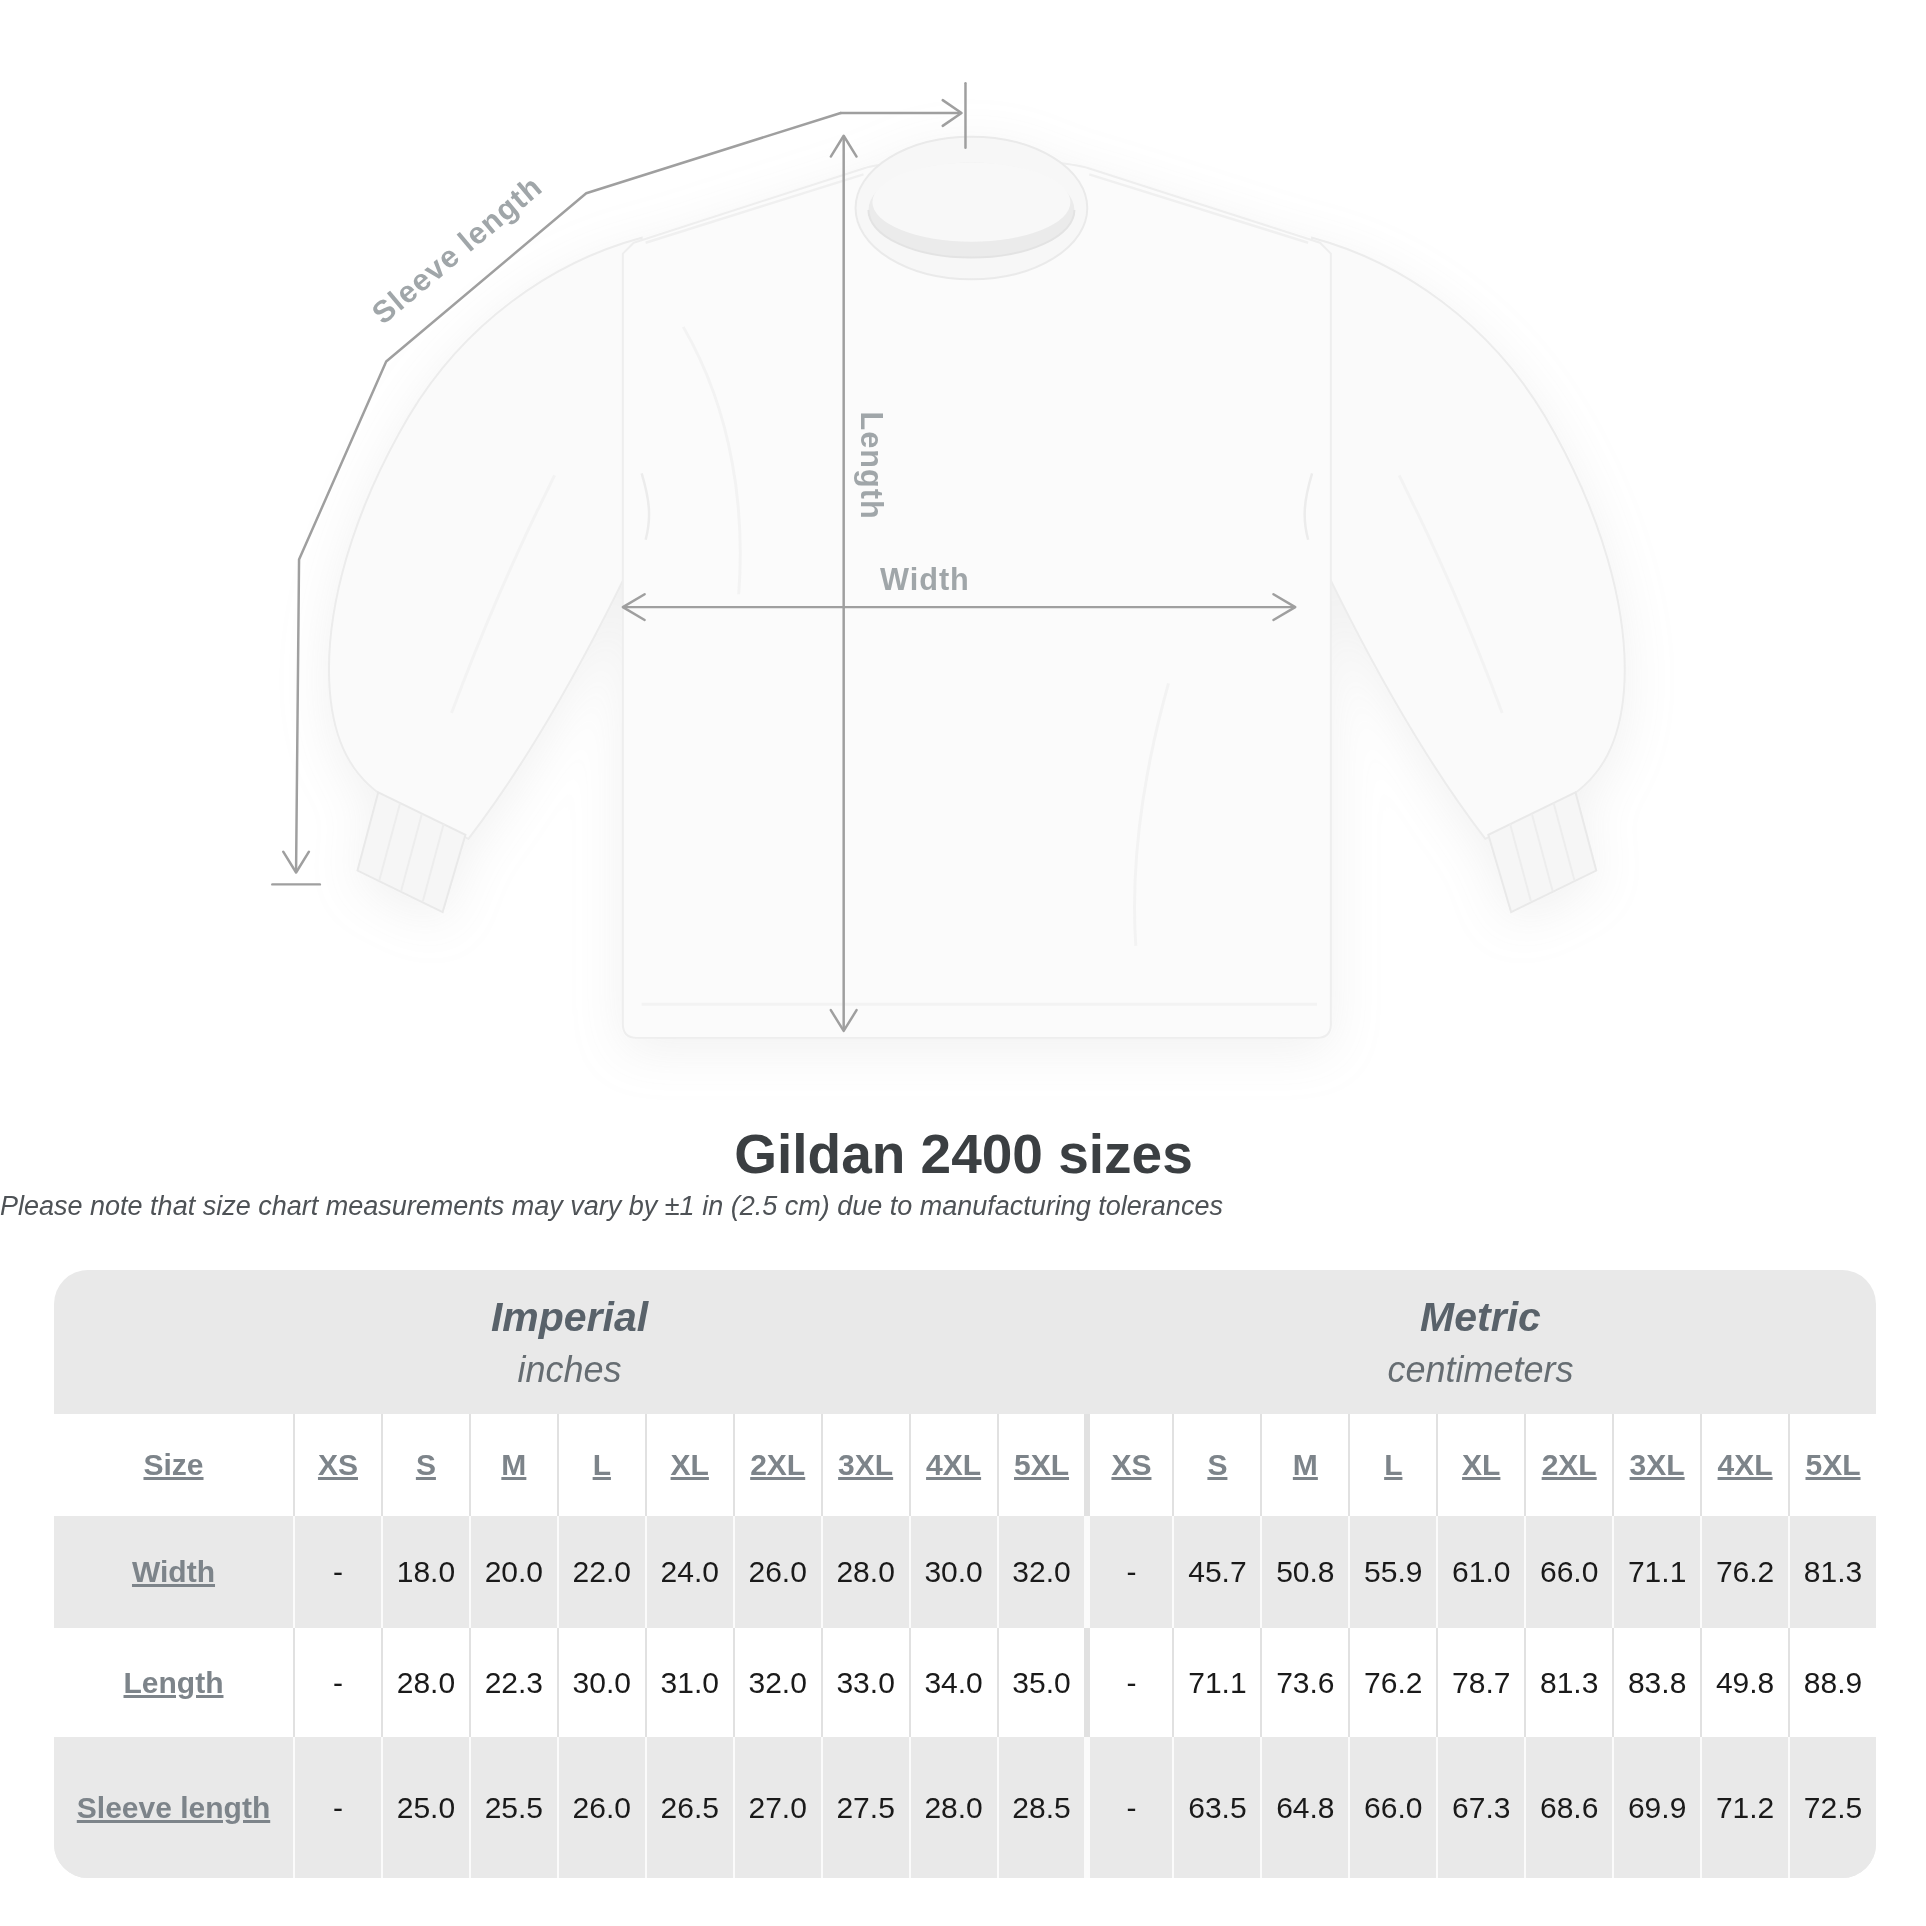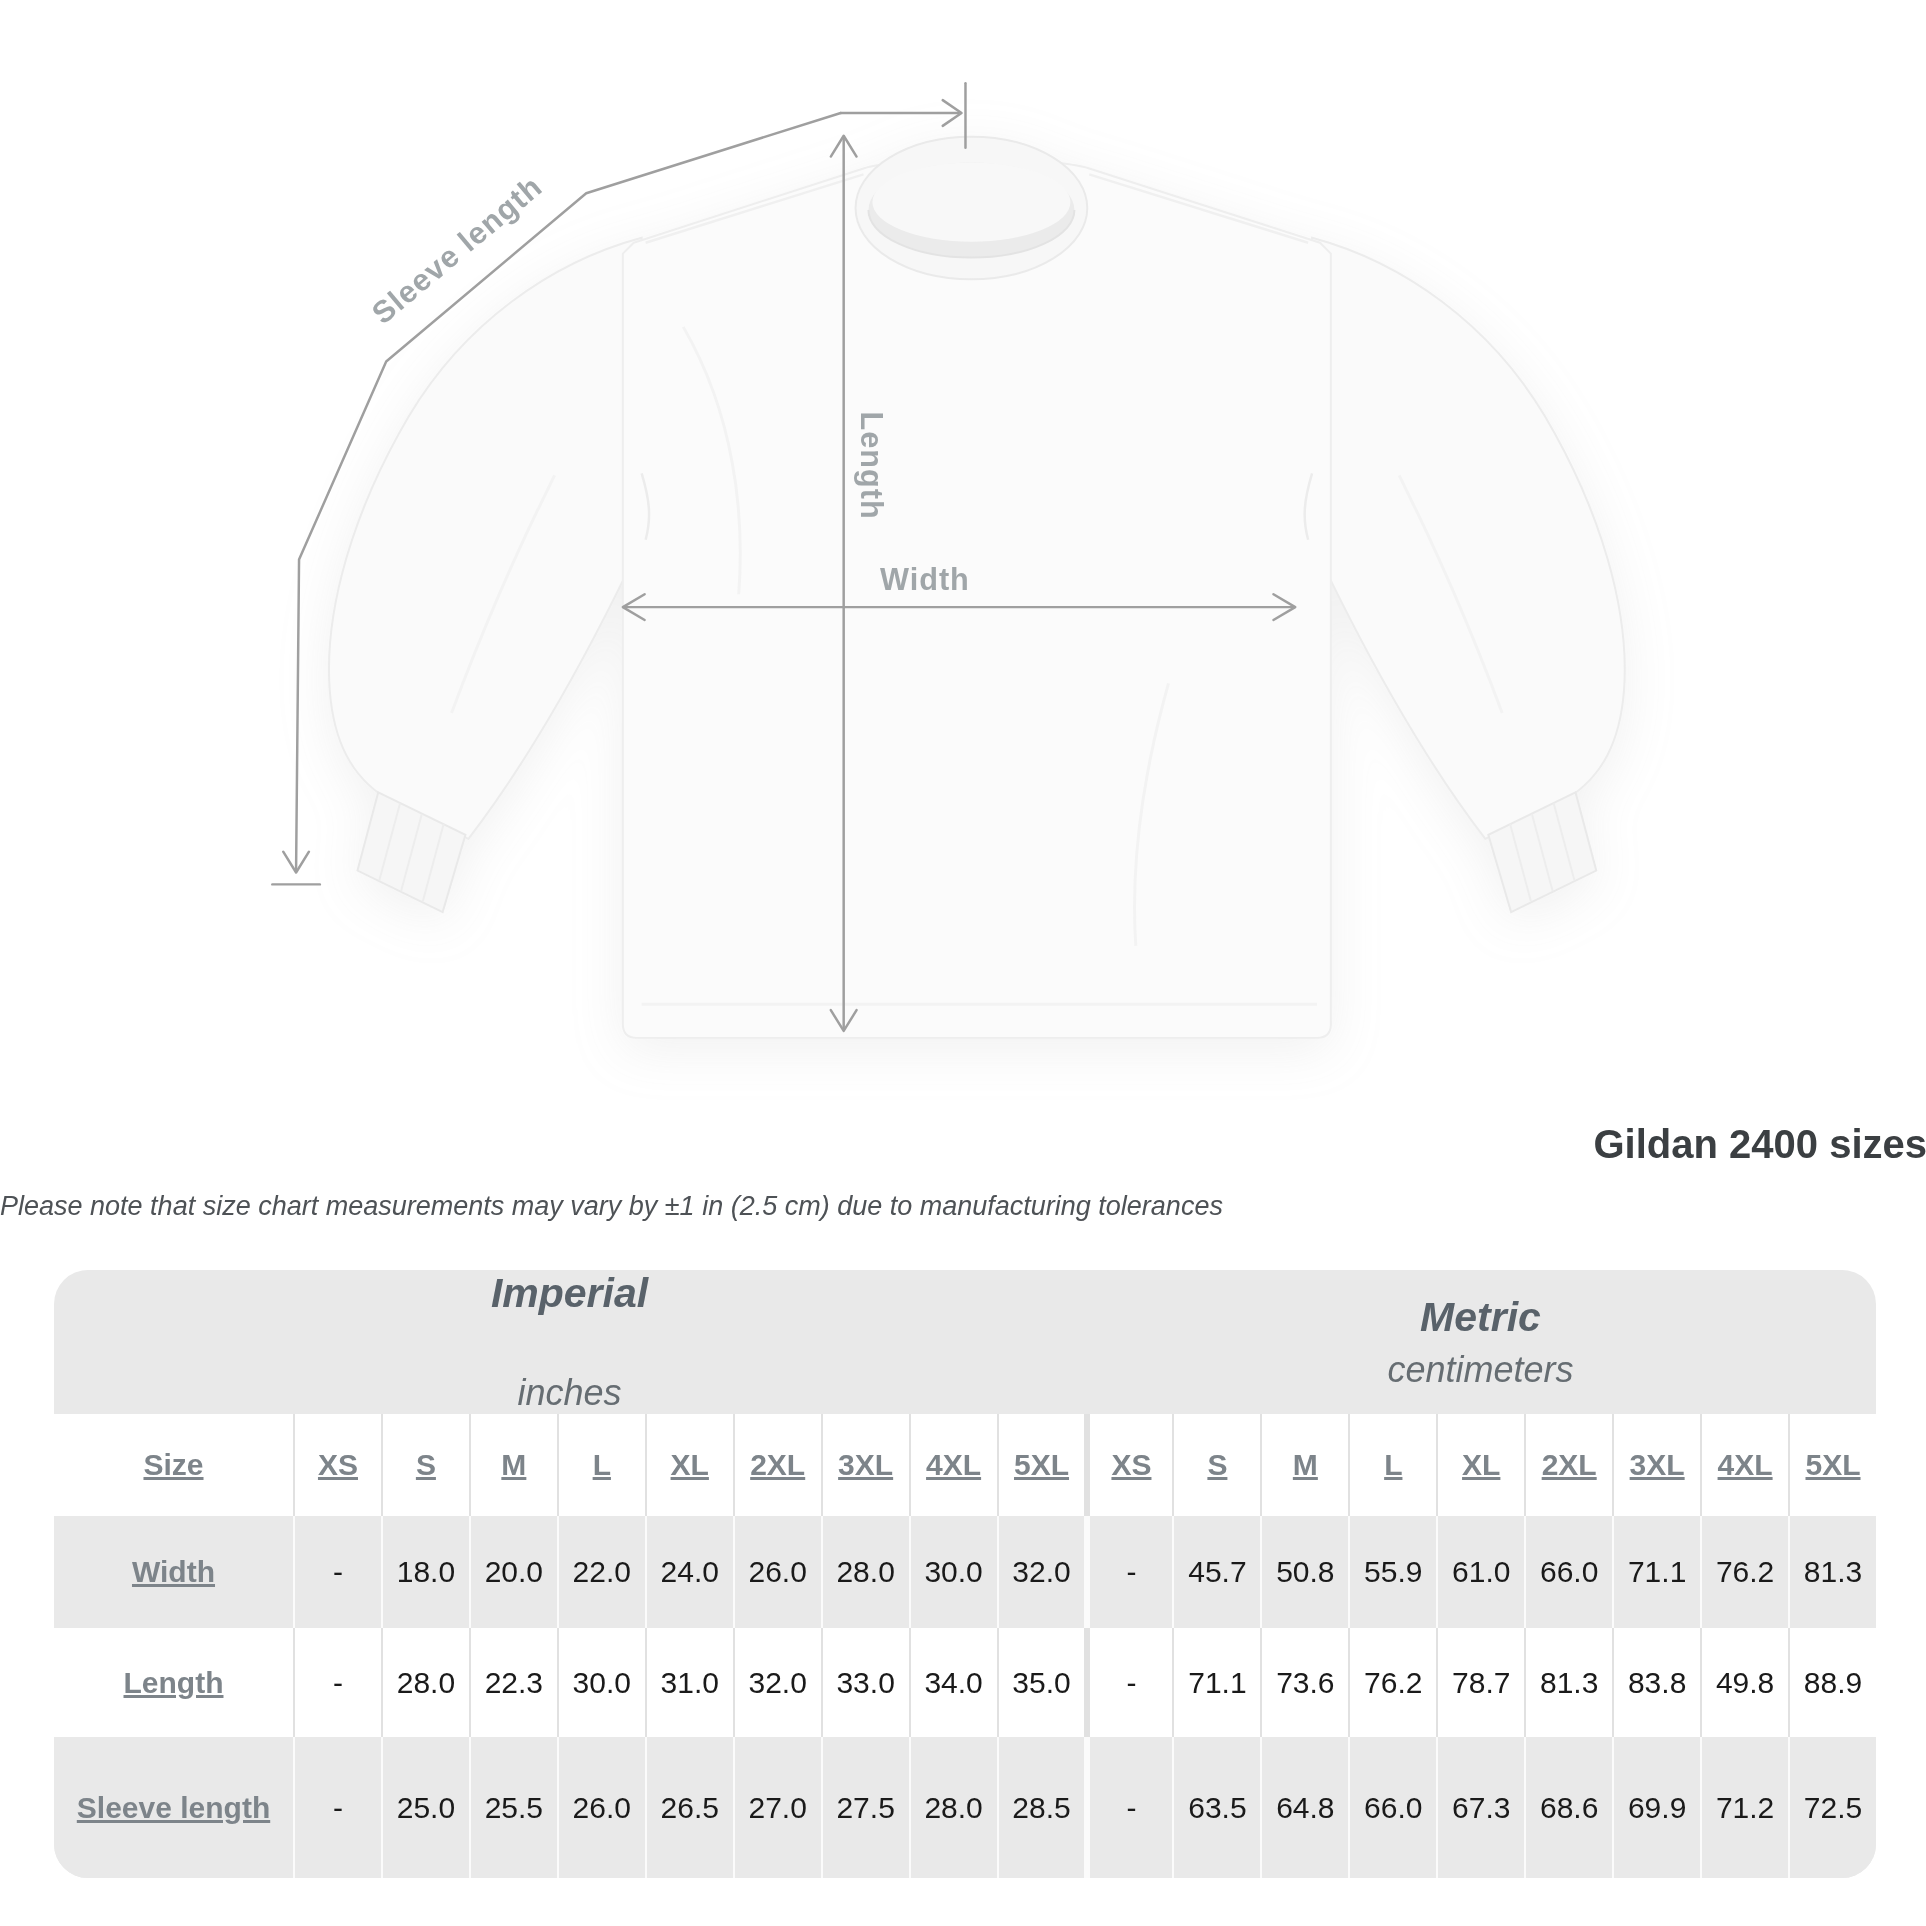--- a/index.html
+++ b/index.html
@@ -5,30 +5,30 @@
   html,body{margin:0;padding:0;background:#ffffff;}
   .stage{
     position:relative;width:1927px;height:1927px;background:#ffffff;overflow:hidden;
     font-family:"Liberation Sans",sans-serif;
   }
   
   .shirt-svg{position:absolute;left:0;top:0;}
   .measure-line{fill:none;stroke:#9f9f9f;stroke-width:2.5;stroke-linecap:round;stroke-linejoin:round;}
   .measure-label{font-family:"Liberation Sans",sans-serif;font-weight:bold;font-size:31px;fill:#a0a6a9;letter-spacing:1px;}
   
-  .page-title{position:absolute;left:0;top:1122px;width:100%;text-align:right;margin:0;
-    font-size:40px;font-weight:bold;color:#3b3f42;}
+  .page-title{position:absolute;left:0;top:1122px;width:100%;text-align:center;margin:0;
+    font-size:55px;font-weight:bold;color:#3b3f42;}
   .subtitle{position:absolute;left:0;top:1191px;width:100%;text-align:left;margin:0;
     font-size:27px;font-style:italic;color:#4e5256;}
   
   .size-table{position:absolute;left:54px;top:1270px;width:1822px;height:608px;
     background:#e9e9e9;border-radius:34px;overflow:hidden;}
   .band{display:flex;height:144px;}
   .band-half{display:flex;flex-direction:column;align-items:center;justify-content:center;row-gap:8px;}
-  .band-half.imperial{width:1031px;justify-content:space-between;}
+  .band-half.imperial{width:1031px;}
   .band-half.metric{width:791px;}
   .section-title{font-size:41px;font-weight:bold;font-style:italic;color:#59626a;}
   .section-unit{font-size:36px;font-style:italic;color:#666d72;}
   .trow{display:grid;grid-template-columns:239px repeat(18,1fr);}
   .trow.white{background:#ffffff;--div:#e1e1e1;}
   .trow.gray{background:#e9e9e9;--div:#fbfbfb;}
   .trow.rh{height:102px;}
   .trow.r0{height:112px;}
   .trow.r1{height:109px;}
   .trow.r2{height:142px;}

